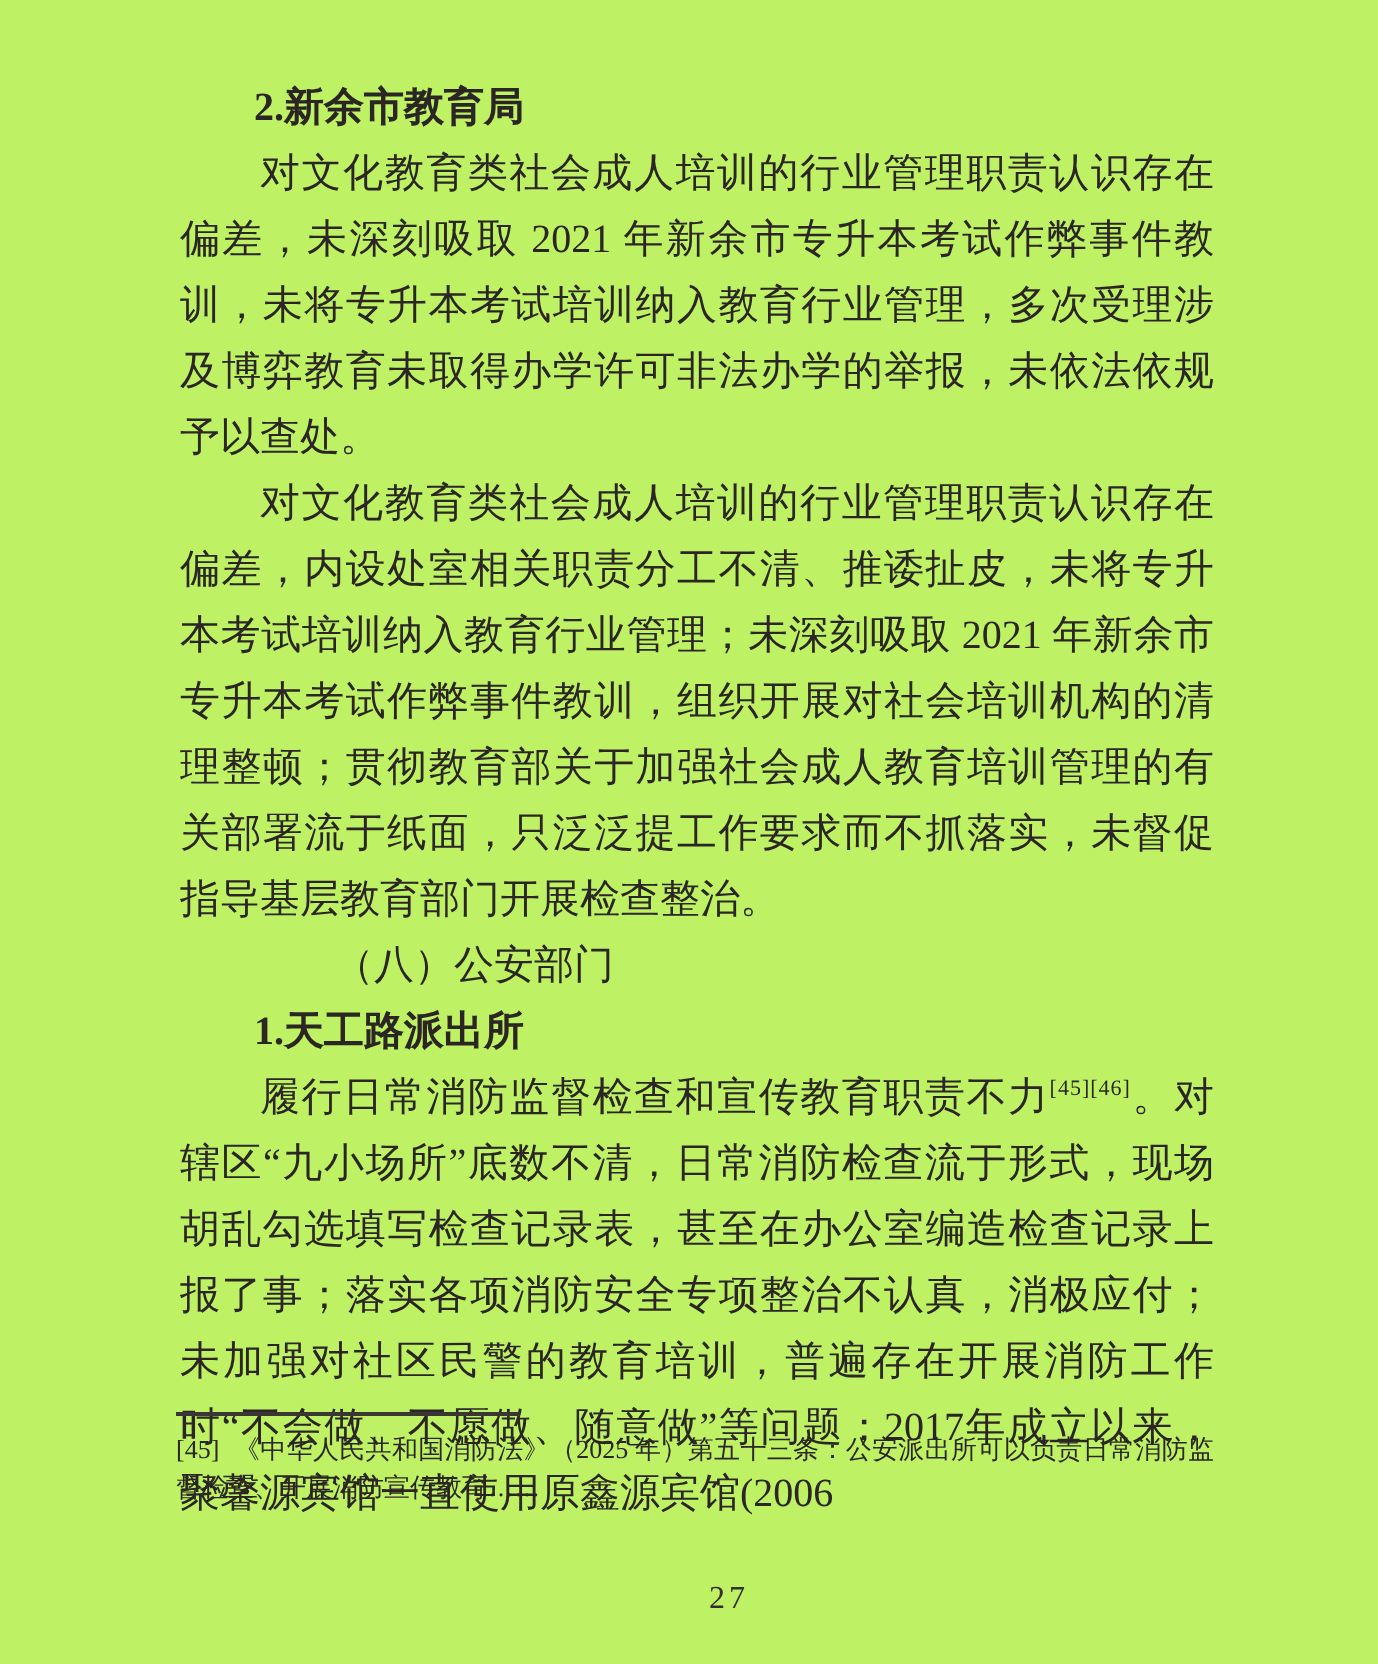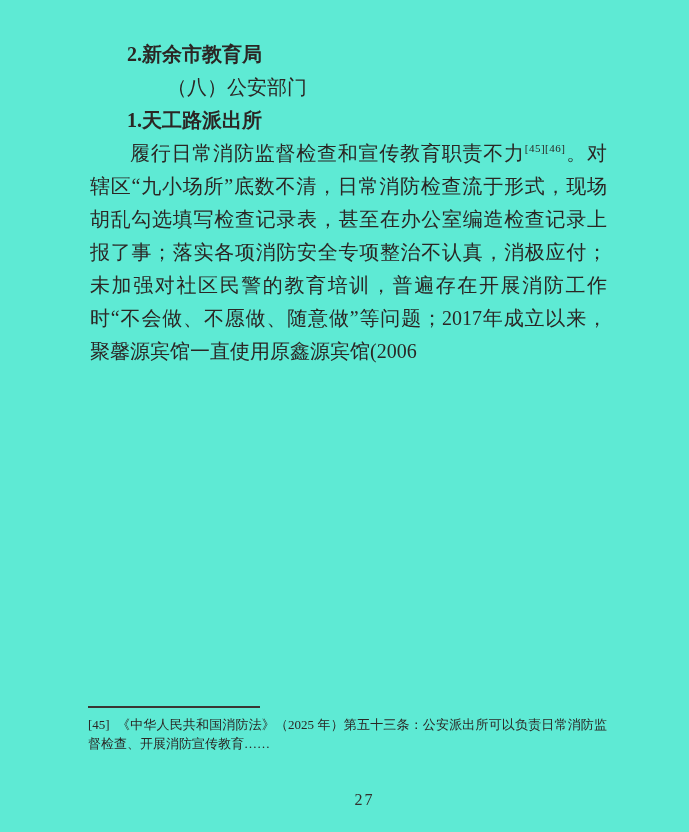--- a/index.html
+++ b/index.html
@@ -4,21 +4,21 @@
 <style>
   html, body {
     margin: 0;
     padding: 0;
     background: #ffffff;
   }
   .page {
     position: relative;
     width: 689px;
     height: 832px;
-    background: #5eead4;
+    background: #bef264;
     overflow: hidden;
     font-family: "Liberation Serif", "DejaVu Serif", serif;
     color: #2b2624;
   }
   .body-text {
     position: absolute;
     left: 90px;
     top: 38px;
     width: 517px;
     font-size: 20px;
@@ -86,22 +86,24 @@
   }
 </style>
 </head>
 <body>
 
 <div class="page">
 
   <div class="body-text">
     <h3 class="heading">2.新余市教育局</h3>
 
+    <p class="para">对文化教育类社会成人培训的行业管理职责认识存在偏差，未深刻吸取 2021 年新余市专升本考试作弊事件教训，未将专升本考试培训纳入教育行业管理，多次受理涉及博弈教育未取得办学许可非法办学的举报，未依法依规予以查处。</p>
 
 
+    <p class="para">对文化教育类社会成人培训的行业管理职责认识存在偏差，内设处室相关职责分工不清、推诿扯皮，未将专升本考试培训纳入教育行业管理；未深刻吸取 2021 年新余市专升本考试作弊事件教训，组织开展对社会培训机构的清理整顿；贯彻教育部关于加强社会成人教育培训管理的有关部署流于纸面，只泛泛提工作要求而不抓落实，未督促指导基层教育部门开展检查整治。</p>
 
     <p class="subheading para">（八）公安部门</p>
 
     <h3 class="heading">1.天工路派出所</h3>
 
     <p class="para">
       <span>履行日常消防监督检查和宣传教育职责不力</span><sup class="fnref">[45][46]</sup><span>。对辖区“九小场所”底数不清，日常消防检查流于形式，现场胡乱勾选填写检查记录表，甚至在办公室编造检查记录上报了事；落实各项消防安全专项整治不认真，消极应付；未加强对社区民警的教育培训，普遍存在开展消防工作时“不会做、不愿做、随意做”等问题；2017年成立以来，聚馨源宾馆一直使用原鑫源宾馆(2006</span>
     </p>
   </div>
 

